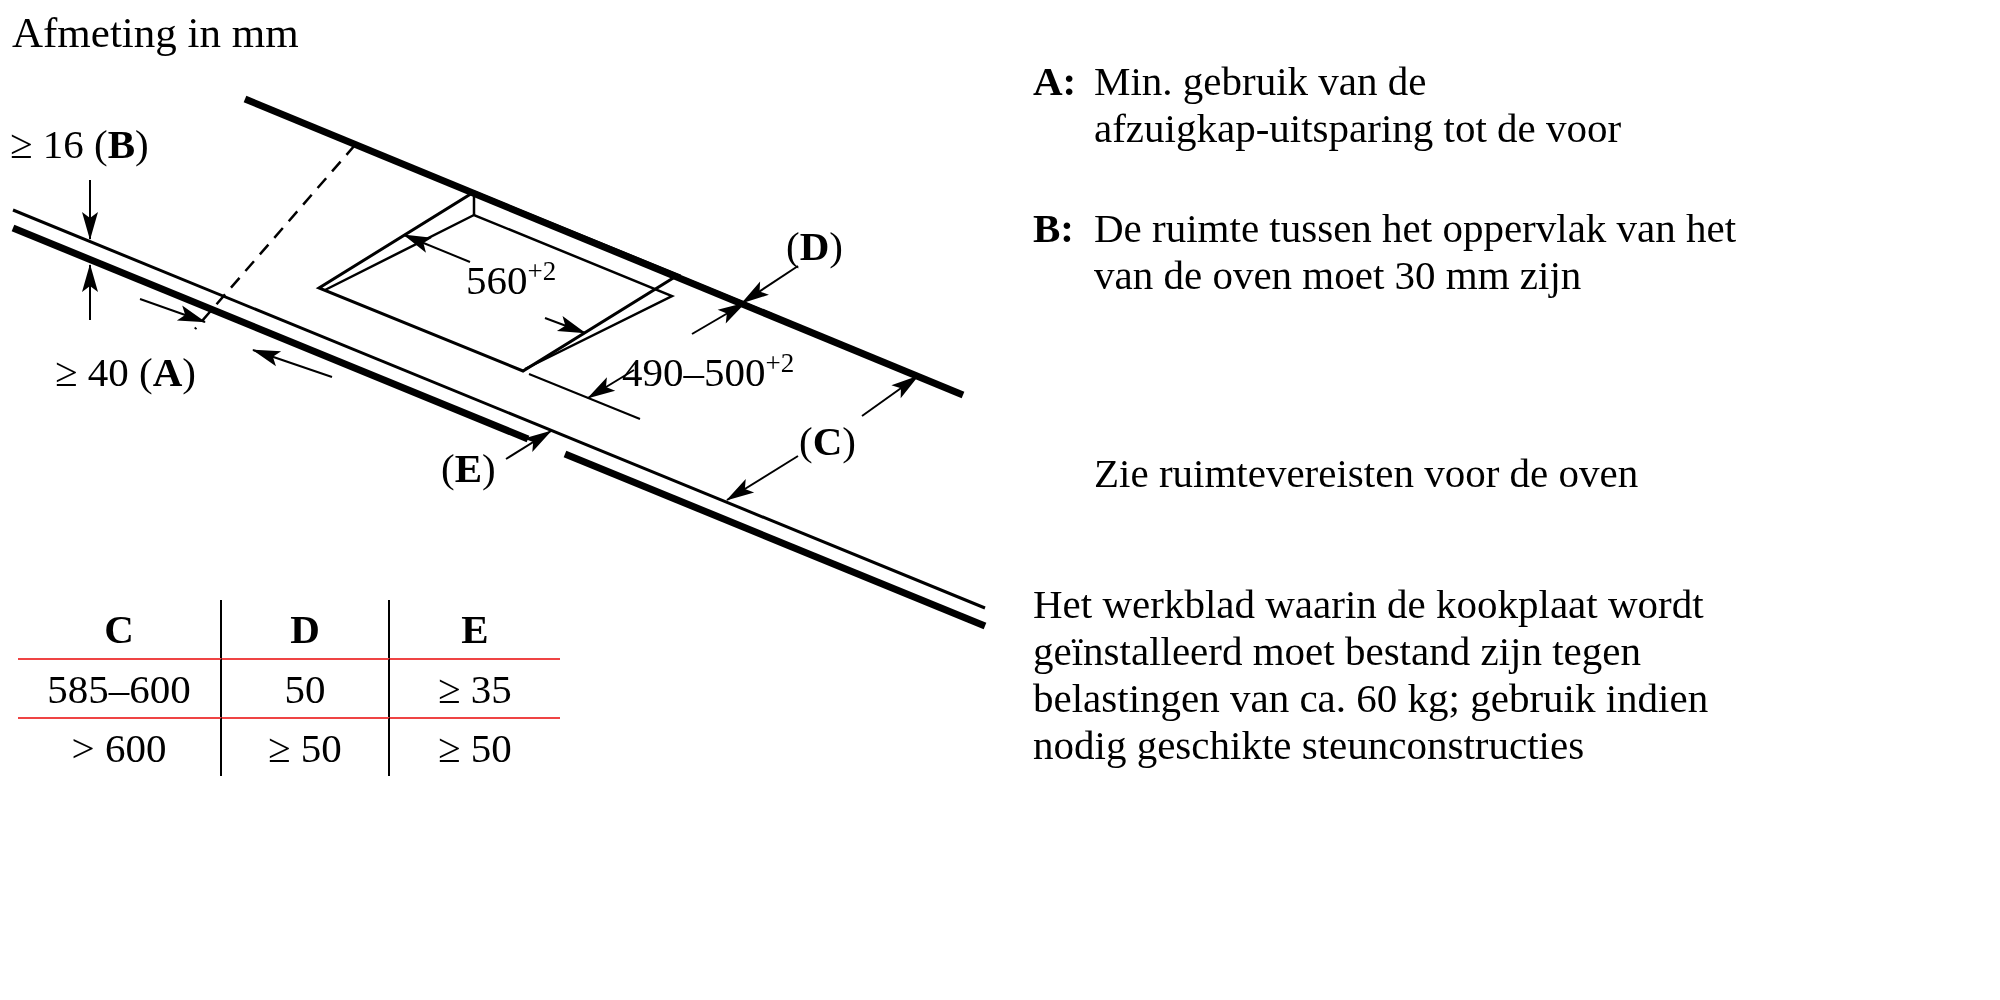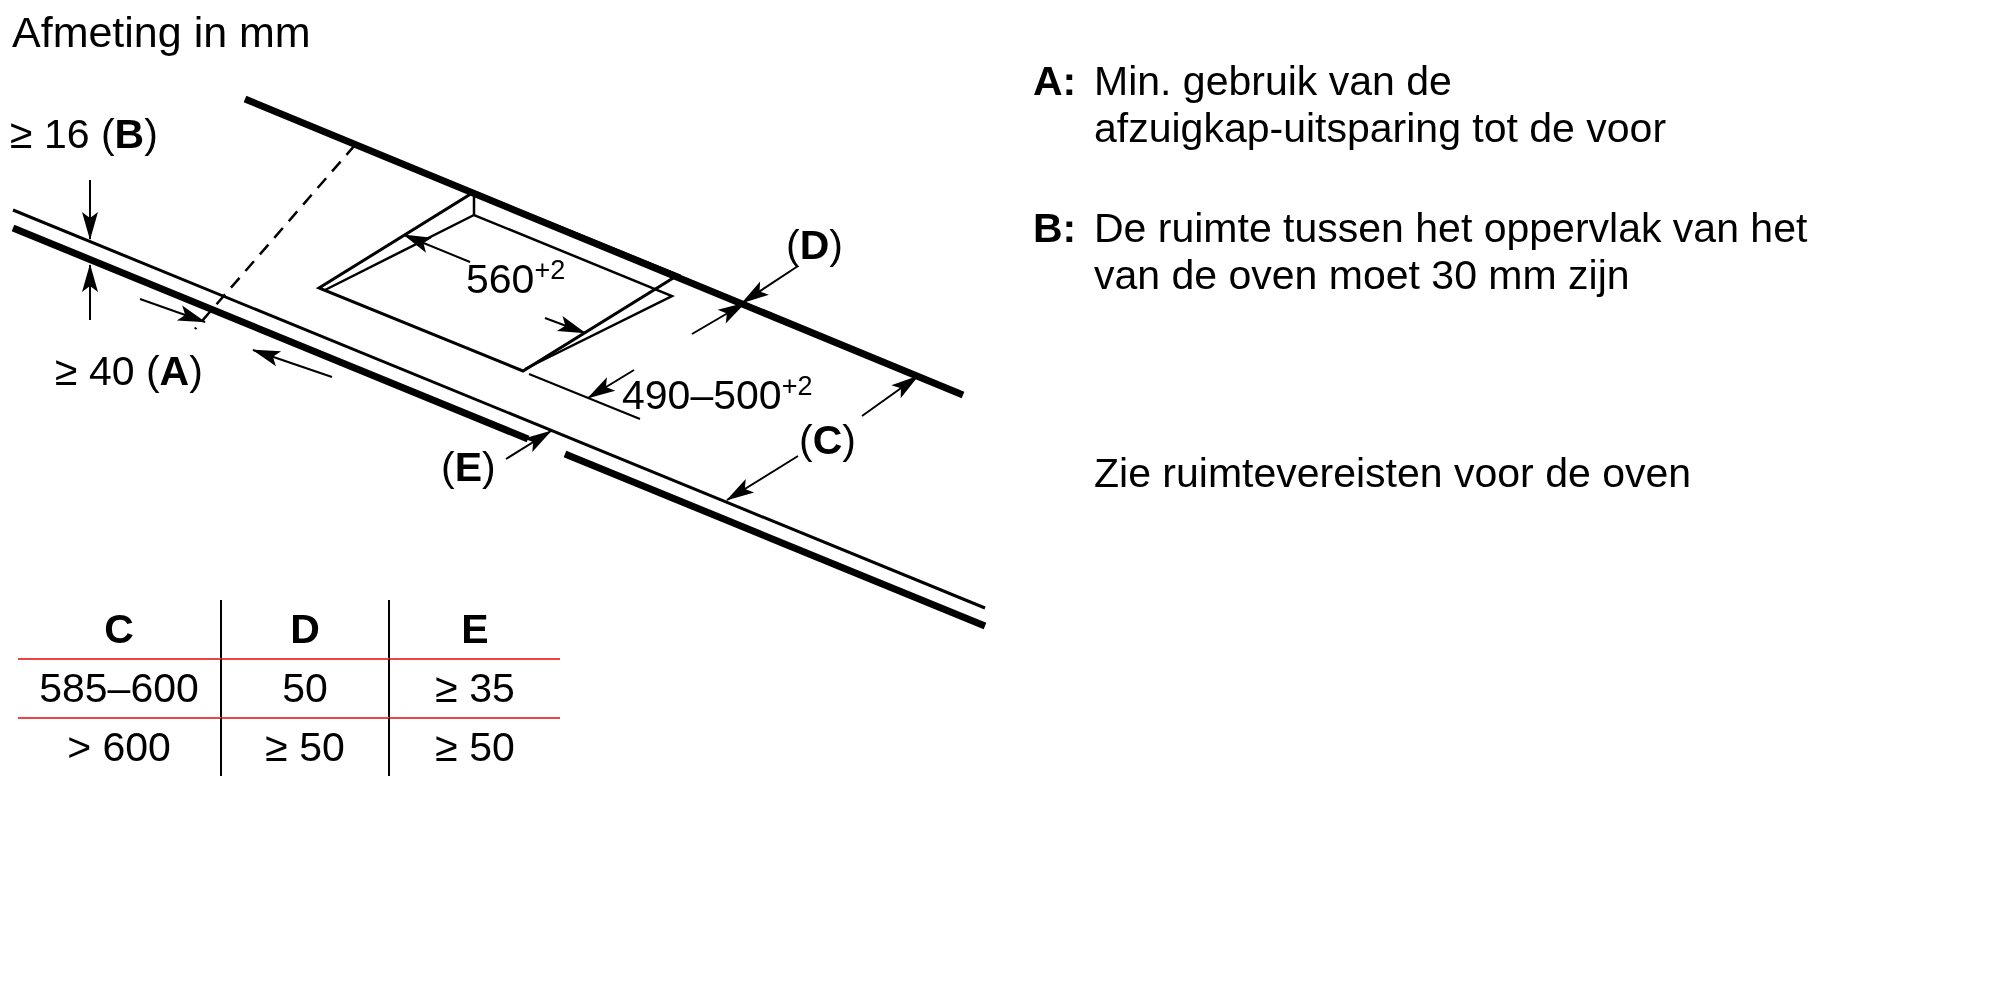--- a/index.html
+++ b/index.html
@@ -1,19 +1,19 @@
 <!DOCTYPE html>
 <html><head>
 <meta charset="utf-8">
 <style>
   html,body { margin:0; padding:0; background:#fff; }
   .page {
     position:relative; width:2000px; height:1000px;
     background:#ffffff; overflow:hidden;
-    font-family:Liberation Sans, sans-serif; color:#000;
+    font-family:Liberation Serif, serif; color:#000;
   }
   .abs { position:absolute; }
   .title { left:12px; top:8px; font-size:43px; }
   .dimtext { font-size:41px; white-space:nowrap; }
   .dimtext b { font-weight:bold; }
   .sup { font-size:27px; position:relative; top:-14px; }
   svg.lines { position:absolute; left:0; top:0; pointer-events:none; }
 
   
   .dims-table {
@@ -70,27 +70,27 @@
       <line x1="634" y1="370" x2="588" y2="398" marker-end="url(#ah)"></line>
       <line x1="798" y1="266" x2="742" y2="303" marker-end="url(#ah)"></line>
       <line x1="862" y1="416" x2="918" y2="376" marker-end="url(#ah)"></line>
       <line x1="798" y1="456" x2="727" y2="500" marker-end="url(#ah)"></line>
       <line x1="506" y1="459" x2="551" y2="431" marker-end="url(#ah)"></line>
     </g>
   </svg>
 
   <div class="abs title">Afmeting in mm</div>
 
-  <div class="abs dimtext" style="left:10px; top:111px;"><span>≥ 16 (</span><b>B</b><span>)</span></div>
+  <div class="abs dimtext" style="left:10px; top:120px;"><span>≥ 16 (</span><b>B</b><span>)</span></div>
 
   <div class="abs dimtext" style="left:55px; top:348px;"><span>≥ 40 (</span><b>A</b><span>)</span></div>
 
   <div class="abs dimtext" style="left:466px; top:256px;"><span>560</span><span class="sup">+2</span></div>
 
-  <div class="abs dimtext" style="left:622px; top:348px;margin-top:24px;"><span>490–500</span><span class="sup">+2</span></div>
+  <div class="abs dimtext" style="left:622px; top:348px;"><span>490–500</span><span class="sup">+2</span></div>
 
   <div class="abs dimtext" style="left:786px; top:222px;"><span>(</span><b>D</b><span>)</span></div>
 
   <div class="abs dimtext" style="left:799px; top:417px;"><span>(</span><b>C</b><span>)</span></div>
 
   <div class="abs dimtext" style="left:441px; top:444px;"><span>(</span><b>E</b><span>)</span></div>
 
   <div class="dims-table">
     <div class="cell hdr vr">C</div>
     <div class="cell hdr vr">D</div>
@@ -116,14 +116,20 @@
   <div class="abs note note-row" style="left:1033px; top:205px;">
     <div class="note-label">B:</div>
     <div>
       <div>De ruimte tussen het oppervlak van het</div>
       <div>van de oven moet 30 mm zijn</div>
     </div>
   </div>
 
   <div class="abs note" style="left:1094px; top:450px;">Zie ruimtevereisten voor de oven</div>
 
+  <div class="abs note" style="left:1033px; top:581px;">
+    <div>Het werkblad waarin de kookplaat wordt</div>
+    <div>geïnstalleerd moet bestand zijn tegen</div>
+    <div>belastingen van ca. 60 kg; gebruik indien</div>
+    <div>nodig geschikte steunconstructies</div>
+  </div>
 
 </div>
 
 </body></html>

